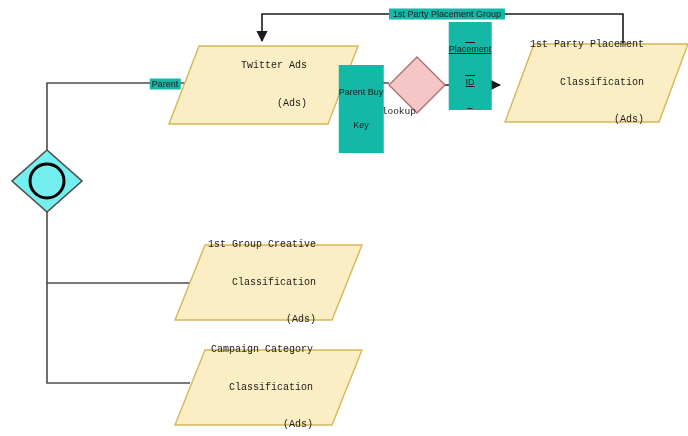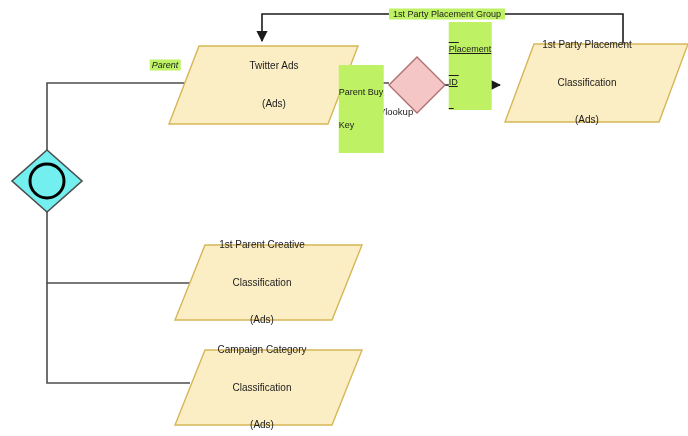--- a/index.html
+++ b/index.html
@@ -21,35 +21,36 @@
   }
   #canvas svg {
     position: absolute;
     top: 0;
     left: 0;
     width: 688px;
     height: 436px;
   }
   .node-label {
     position: absolute;
-    text-align: center;
+    text-align: right;
     color: #1b1b1b;
     font-size: 10px;
     line-height: 12.5px;
-    font-family: Liberation Sans, sans-serif;
+    font-family: Liberation Mono, monospace;
     pointer-events: none;
     white-space: pre;
   }
   .edge-label {
     position: absolute;
+    text-align: center;
     color: #1b1b1b;
     font-size: 9px;
     line-height: 11px;
     font-family: "Liberation Sans", sans-serif;
-    background: #bef264;
+    background: #14b8a6;
     white-space: pre;
   }
   .lbl-center {
     transform: translate(-50%, -50%);
   }
 </style>
 </head>
 <body>
 
 <div id="canvas">
@@ -94,32 +95,32 @@
 
   <div class="node-label lbl-center" style="left:396px; top:85px; font-size:9.5px;margin-top:27px;">Vlookup</div>
 
   <div class="node-label lbl-center" style="left:587px; top:83px;">
     <div>1st Party Placement</div>
     <div>Classification</div>
     <div>(Ads)</div>
   </div>
 
   <div class="node-label lbl-center" style="left:262px; top:283px;">
-    <div>1st Parent Creative</div>
+    <div>1st Group Creative</div>
     <div>Classification</div>
     <div>(Ads)</div>
   </div>
 
   <div class="node-label lbl-center" style="left:262px; top:388px;">
     <div>Campaign Category</div>
     <div>Classification</div>
     <div>(Ads)</div>
   </div>
 
-  <div class="edge-label lbl-center" style="left:165px; top:65px; padding:0 2px;font-style:italic;">Parent</div>
+  <div class="edge-label lbl-center" style="left:165px; top:84px; padding:0 2px;">Parent</div>
 
   <div class="edge-label lbl-center" style="left:361px; top:109px;">
     <div>Parent Buy</div>
     <div>Key</div>
   </div>
 
   <div class="edge-label lbl-center" style="left:470px; top:66px;text-decoration:underline;">
     <div>Placement</div>
     <div>ID</div>
   </div>

